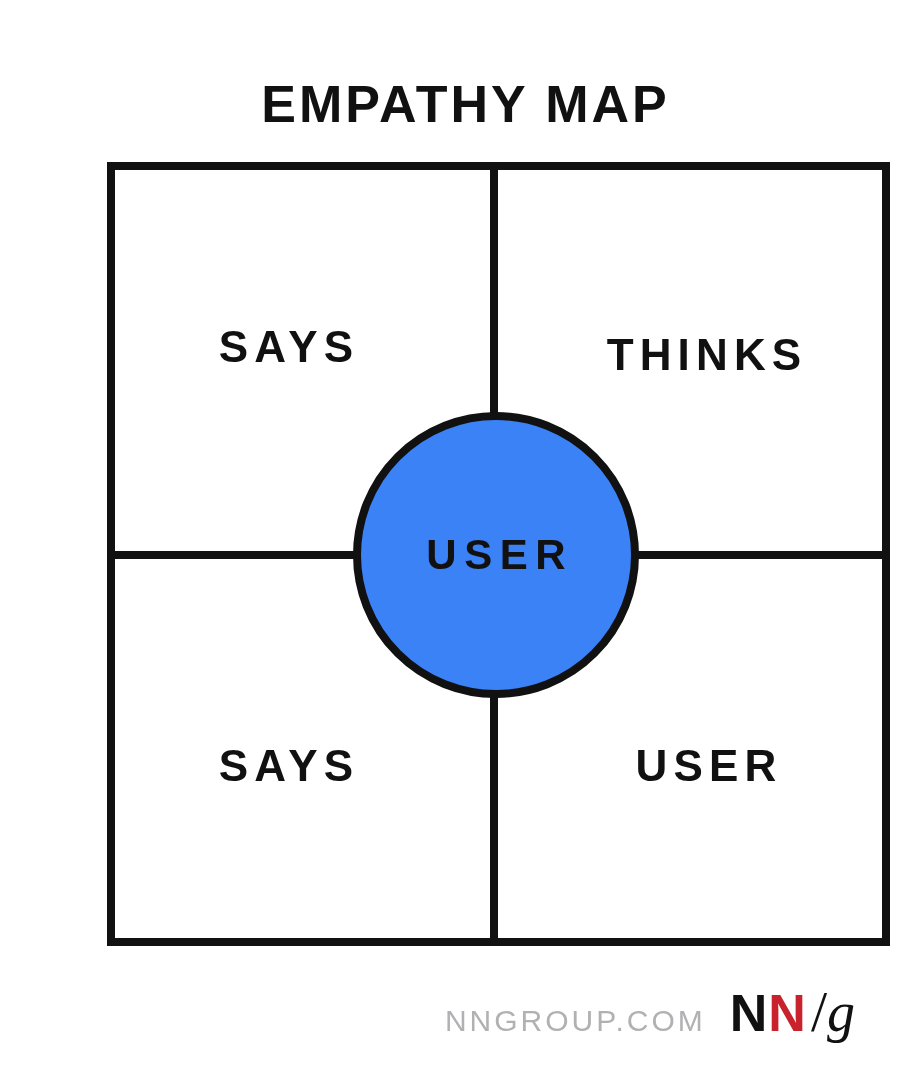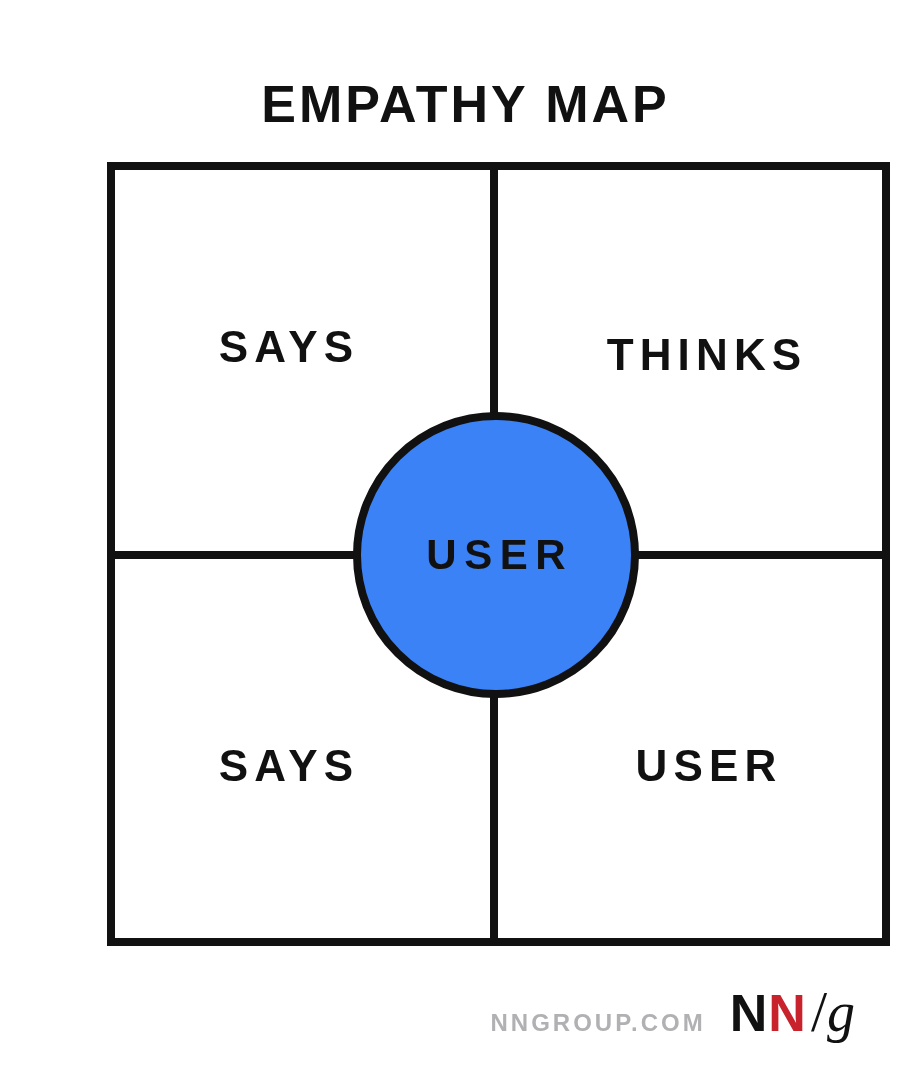--- a/index.html
+++ b/index.html
@@ -91,22 +91,22 @@
   }
   .footer {
     position: absolute;
     right: 67px;
     top: 978px;
     display: flex;
     align-items: baseline;
     gap: 24px;
   }
   .site {
-    font-size: 24px;
-    font-weight: 700;
+    font-size: 30px;
+    font-weight: 400;
     letter-spacing: 3px;
     color: var(--footer-gray, #b1b1b4);
     margin-top: 8px;
   }
   .logo {
     display: inline-flex;
     align-items: baseline;
     white-space: nowrap;
   }
   .logo-n1, .logo-n2 {

